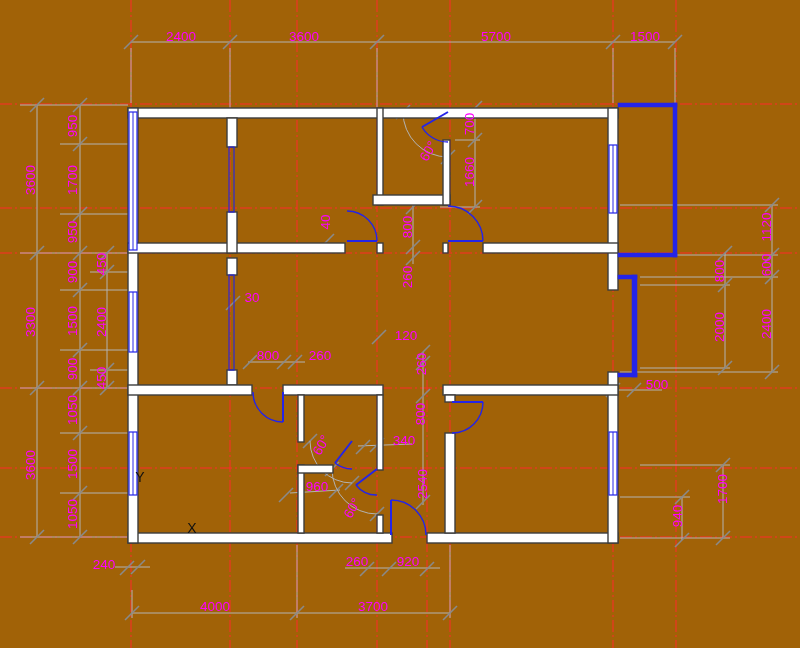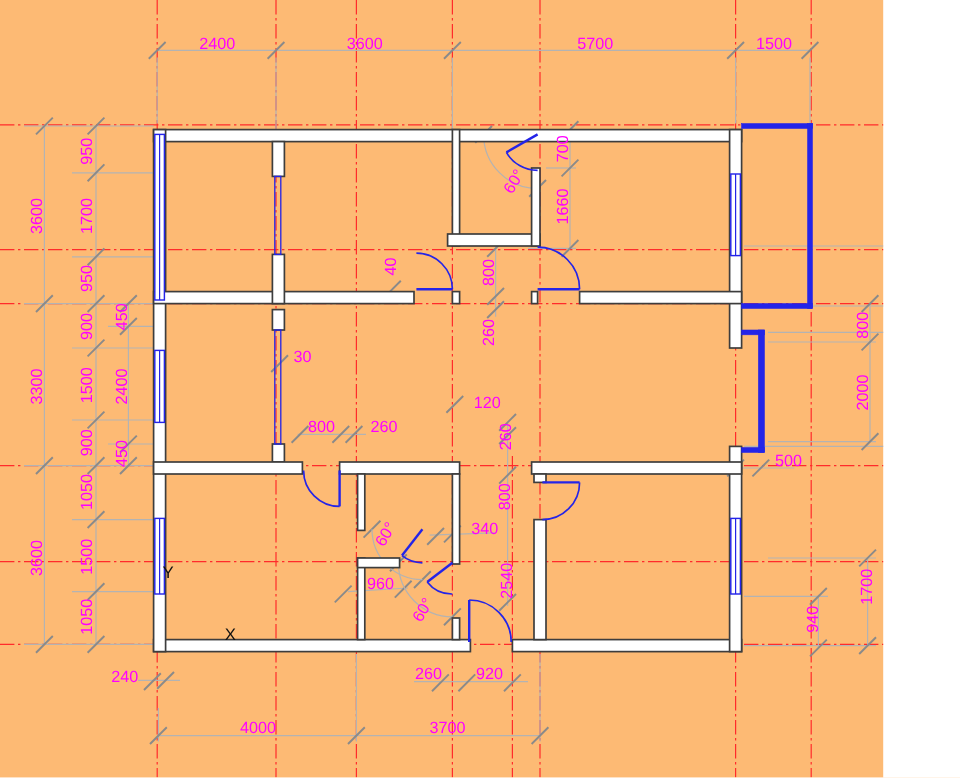--- a/index.html
+++ b/index.html
@@ -1,16 +1,16 @@
 <!DOCTYPE html>
 <html><head>
 <meta charset="utf-8">
 <style>
   html,body{margin:0;padding:0;background:#ffffff;}
-  #stage{position:relative;width:736px;height:648px;background:#fdba74;overflow:hidden;
+  #stage{position:relative;width:800px;height:648px;background:#a16207;overflow:hidden;
          font-family:"Liberation Sans", sans-serif;}
   svg text{font-family:"Liberation Sans", sans-serif;}
 </style>
 </head>
 <body>
 
 <div id="stage">
   <svg id="plan" width="800" height="648" viewBox="0 0 800 648" xmlns="http://www.w3.org/2000/svg">
     <g id="layer-grid">
         <line x1="131" y1="0" x2="131" y2="648" stroke="#ff2b2b" stroke-width="1" stroke-dasharray="12 3 2 3"></line>

